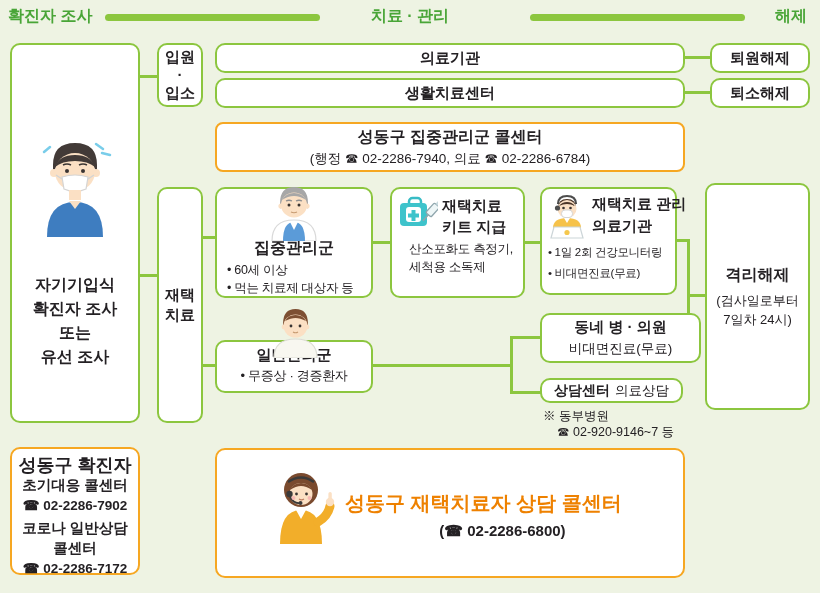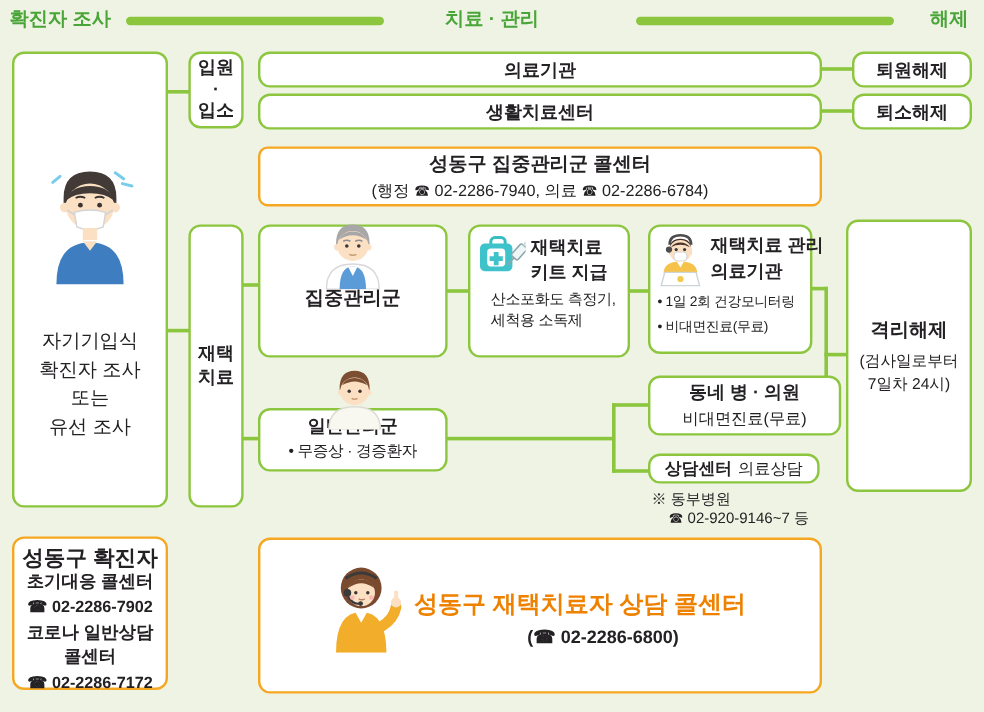--- a/index.html
+++ b/index.html
@@ -61,21 +61,21 @@
         <circle cx="51" cy="34" r="2" fill="#3a3432"></circle>
         <path d="M31 28q4-2 8 0" stroke="#3a3432" stroke-width="1.6" fill="none"></path>
         <path d="M47 28q4-2 8 0" stroke="#3a3432" stroke-width="1.6" fill="none"></path>
         <path d="M30 40 Q43 36 56 40 L54 52 Q43 57 32 52 Z" fill="#fff" stroke="#d4d4d4" stroke-width="1.2"></path>
         <path d="M30 42 L24 38 M56 42 L62 38" stroke="#d4d4d4" stroke-width="1.4"></path>
         <rect x="37" y="53" width="12" height="10" fill="#fbe0c4"></rect>
         <path d="M15 100 Q15 65 43 65 Q71 65 71 100 Z" fill="#3e7dc0"></path>
         <path d="M37 64 L43 72 L49 64 Z" fill="#fbe0c4"></path>
       </svg>
     </div>
-    <div class="abs" style="left:0;top:228px;width:100%;text-align:center;font-size:16px;font-weight:400;line-height:24px;">
+    <div class="abs" style="left:0;top:228px;width:100%;text-align:center;font-size:16px;font-weight:700;line-height:24px;">
       <div>자기기입식</div>
       <div>확진자 조사</div>
       <div>또는</div>
       <div>유선 조사</div>
     </div>
   </div>
 
   <div class="box col b15" style="left:157px;top:43px;width:46px;height:64px;line-height:18px;">
     <div>입원</div>
     <div>·</div>
@@ -93,20 +93,24 @@
   </div>
 
   <div class="box col b15" style="left:157px;top:187px;width:46px;height:236px;line-height:20px;">
     <div>재택</div>
     <div>치료</div>
   </div>
 
   <div class="box" style="left:215px;top:187px;width:158px;height:111px;">
     <div class="abs" style="left:0;top:49px;width:100%;text-align:center;" class2="b16">
       <span class="b16">집중관리군</span>
+    </div>
+    <div class="abs nw" style="left:10px;top:72px;font-size:12.5px;line-height:18px;letter-spacing:-0.3px;">
+      <div>• 60세 이상</div>
+      <div>• 먹는 치료제 대상자 등</div>
     </div>
   </div>
   <div class="abs" style="left:264px;top:183px;">
     <svg width="60" height="58" viewBox="0 0 60 58">
       <path d="M16 20 Q16 4 30 4 Q44 4 44 20 L44 26 Q38 14 30 14 Q22 14 16 26 Z" fill="#a7a7a7"></path>
       <circle cx="17" cy="23" r="2.6" fill="#fbe0c4"></circle>
       <circle cx="43" cy="23" r="2.6" fill="#fbe0c4"></circle>
       <ellipse cx="30" cy="22" rx="13" ry="12.5" fill="#fbe0c4"></ellipse>
       <path d="M18 17 Q22 10 30 10 Q38 10 42 17 Q36 13 30 13 Q24 13 18 17 Z" fill="#a7a7a7"></path>
       <circle cx="25" cy="22" r="1.5" fill="#3a3432"></circle>

